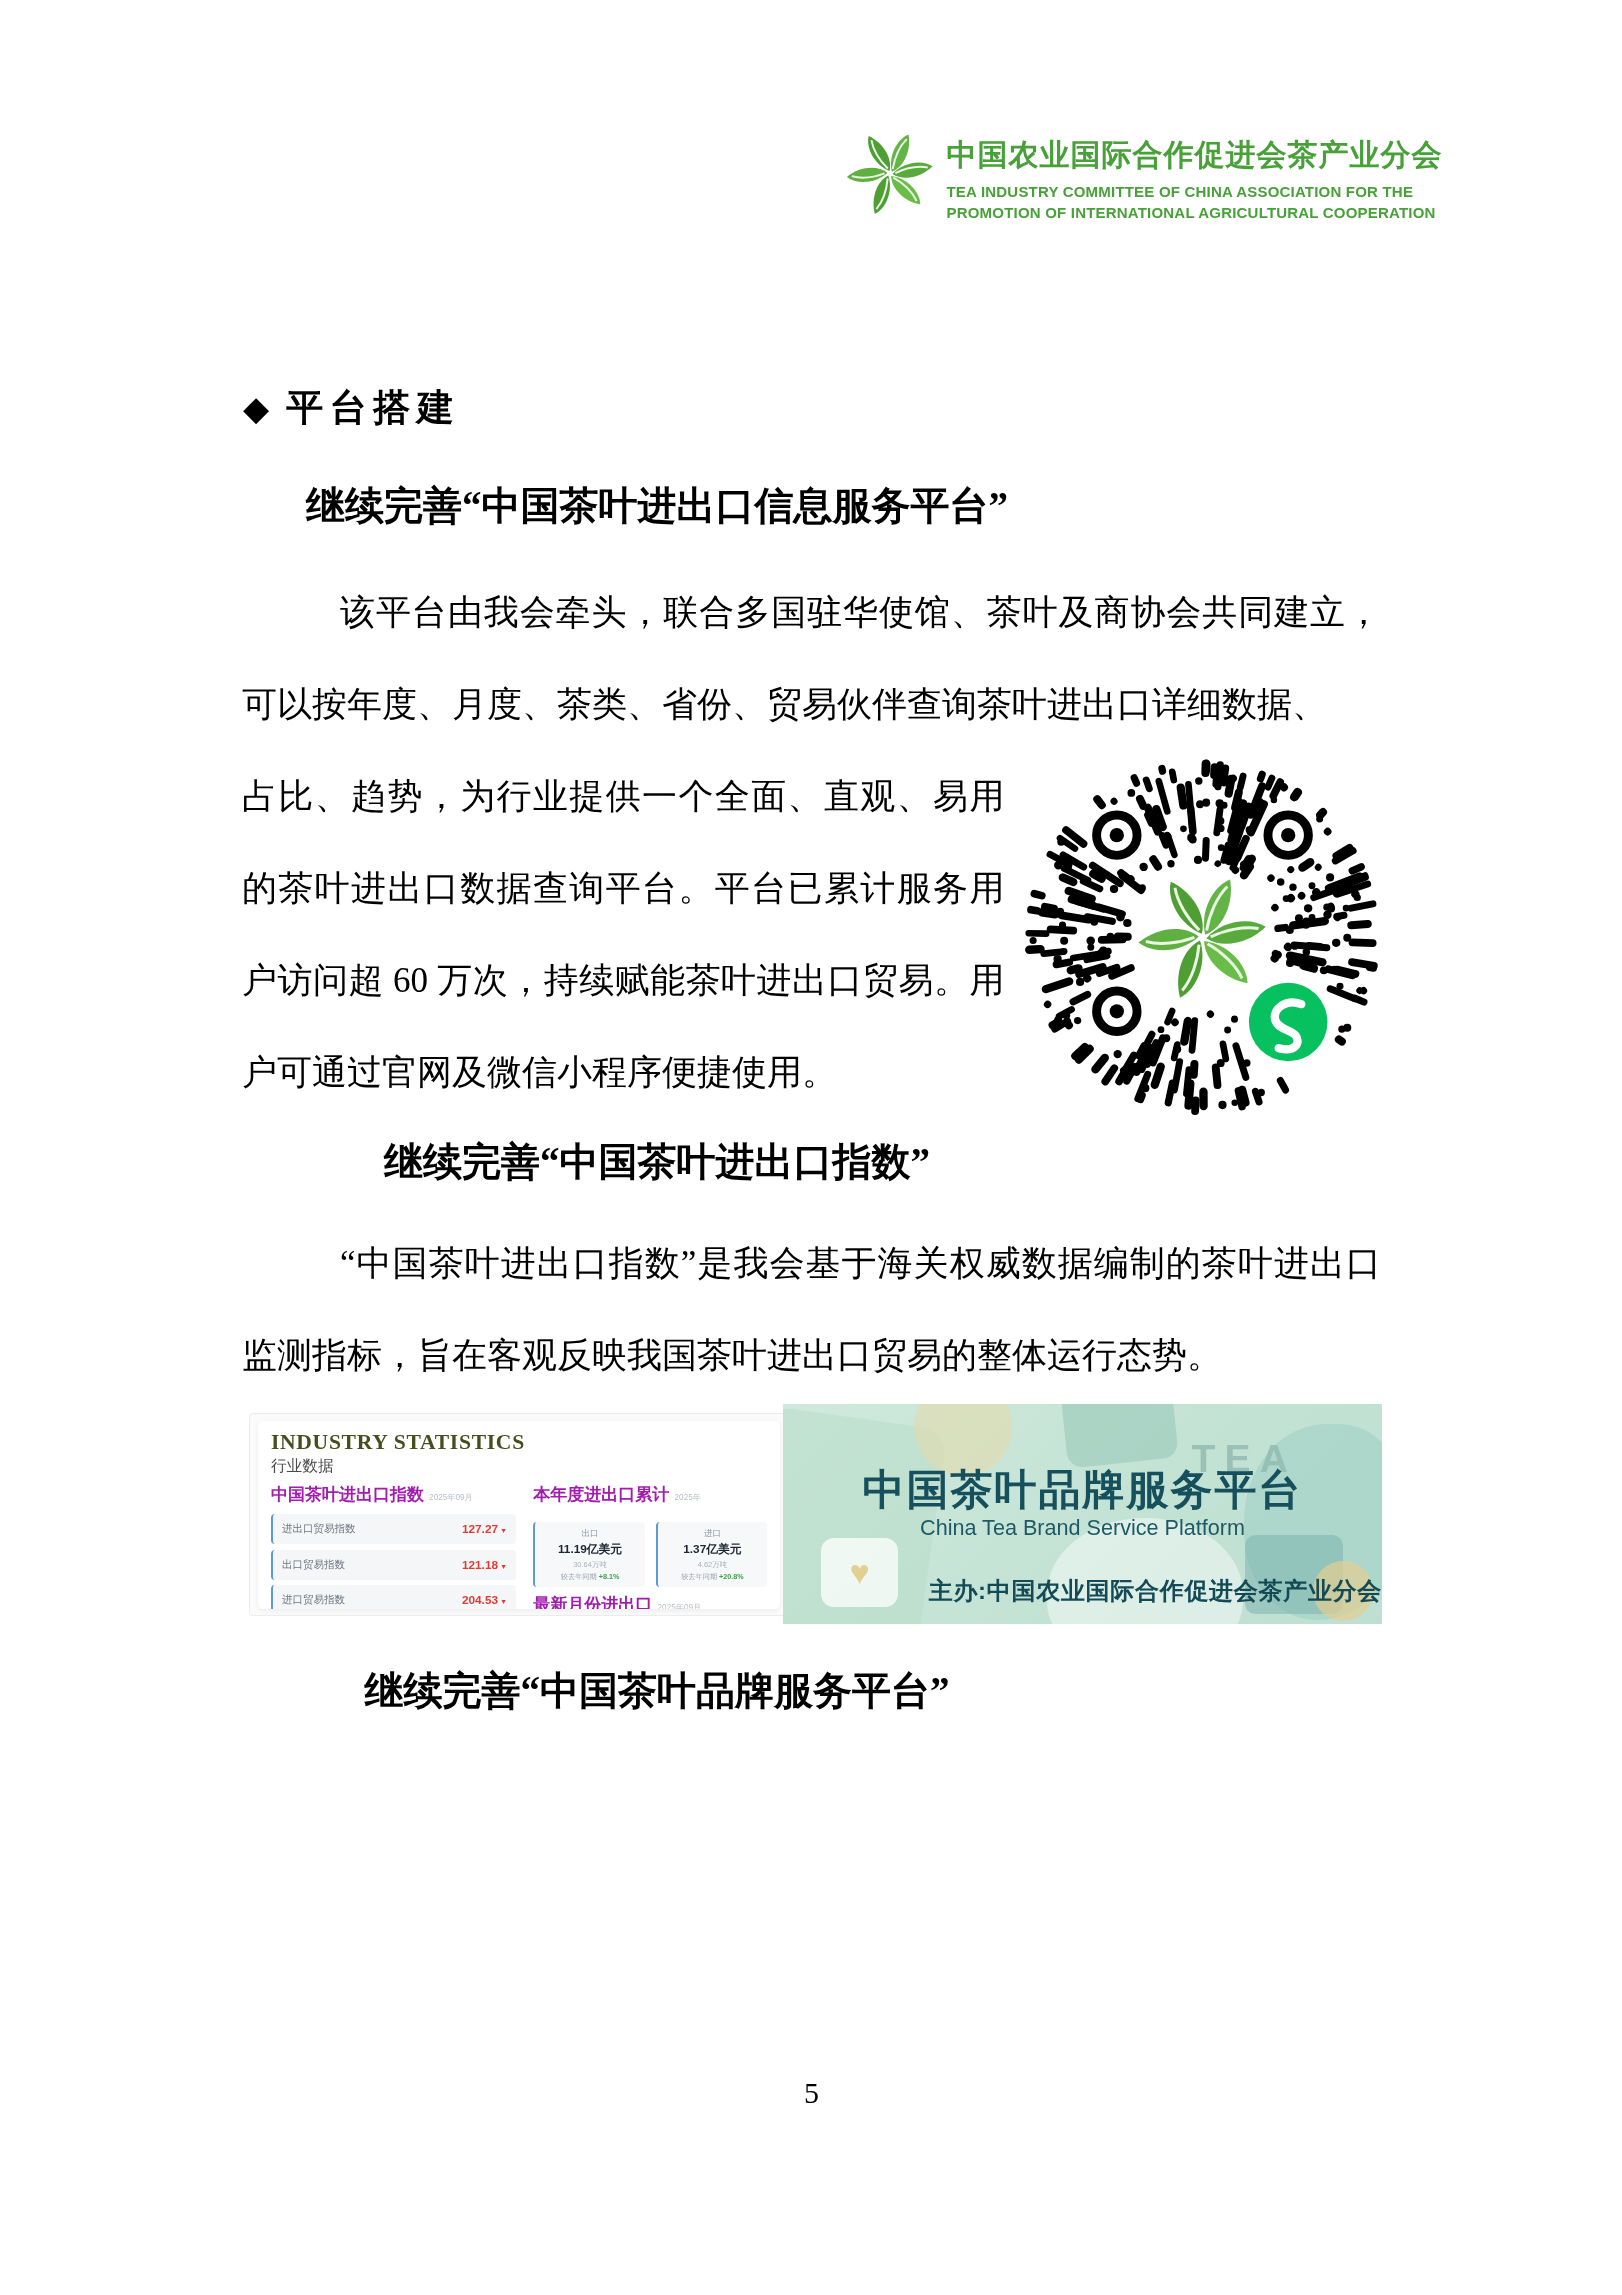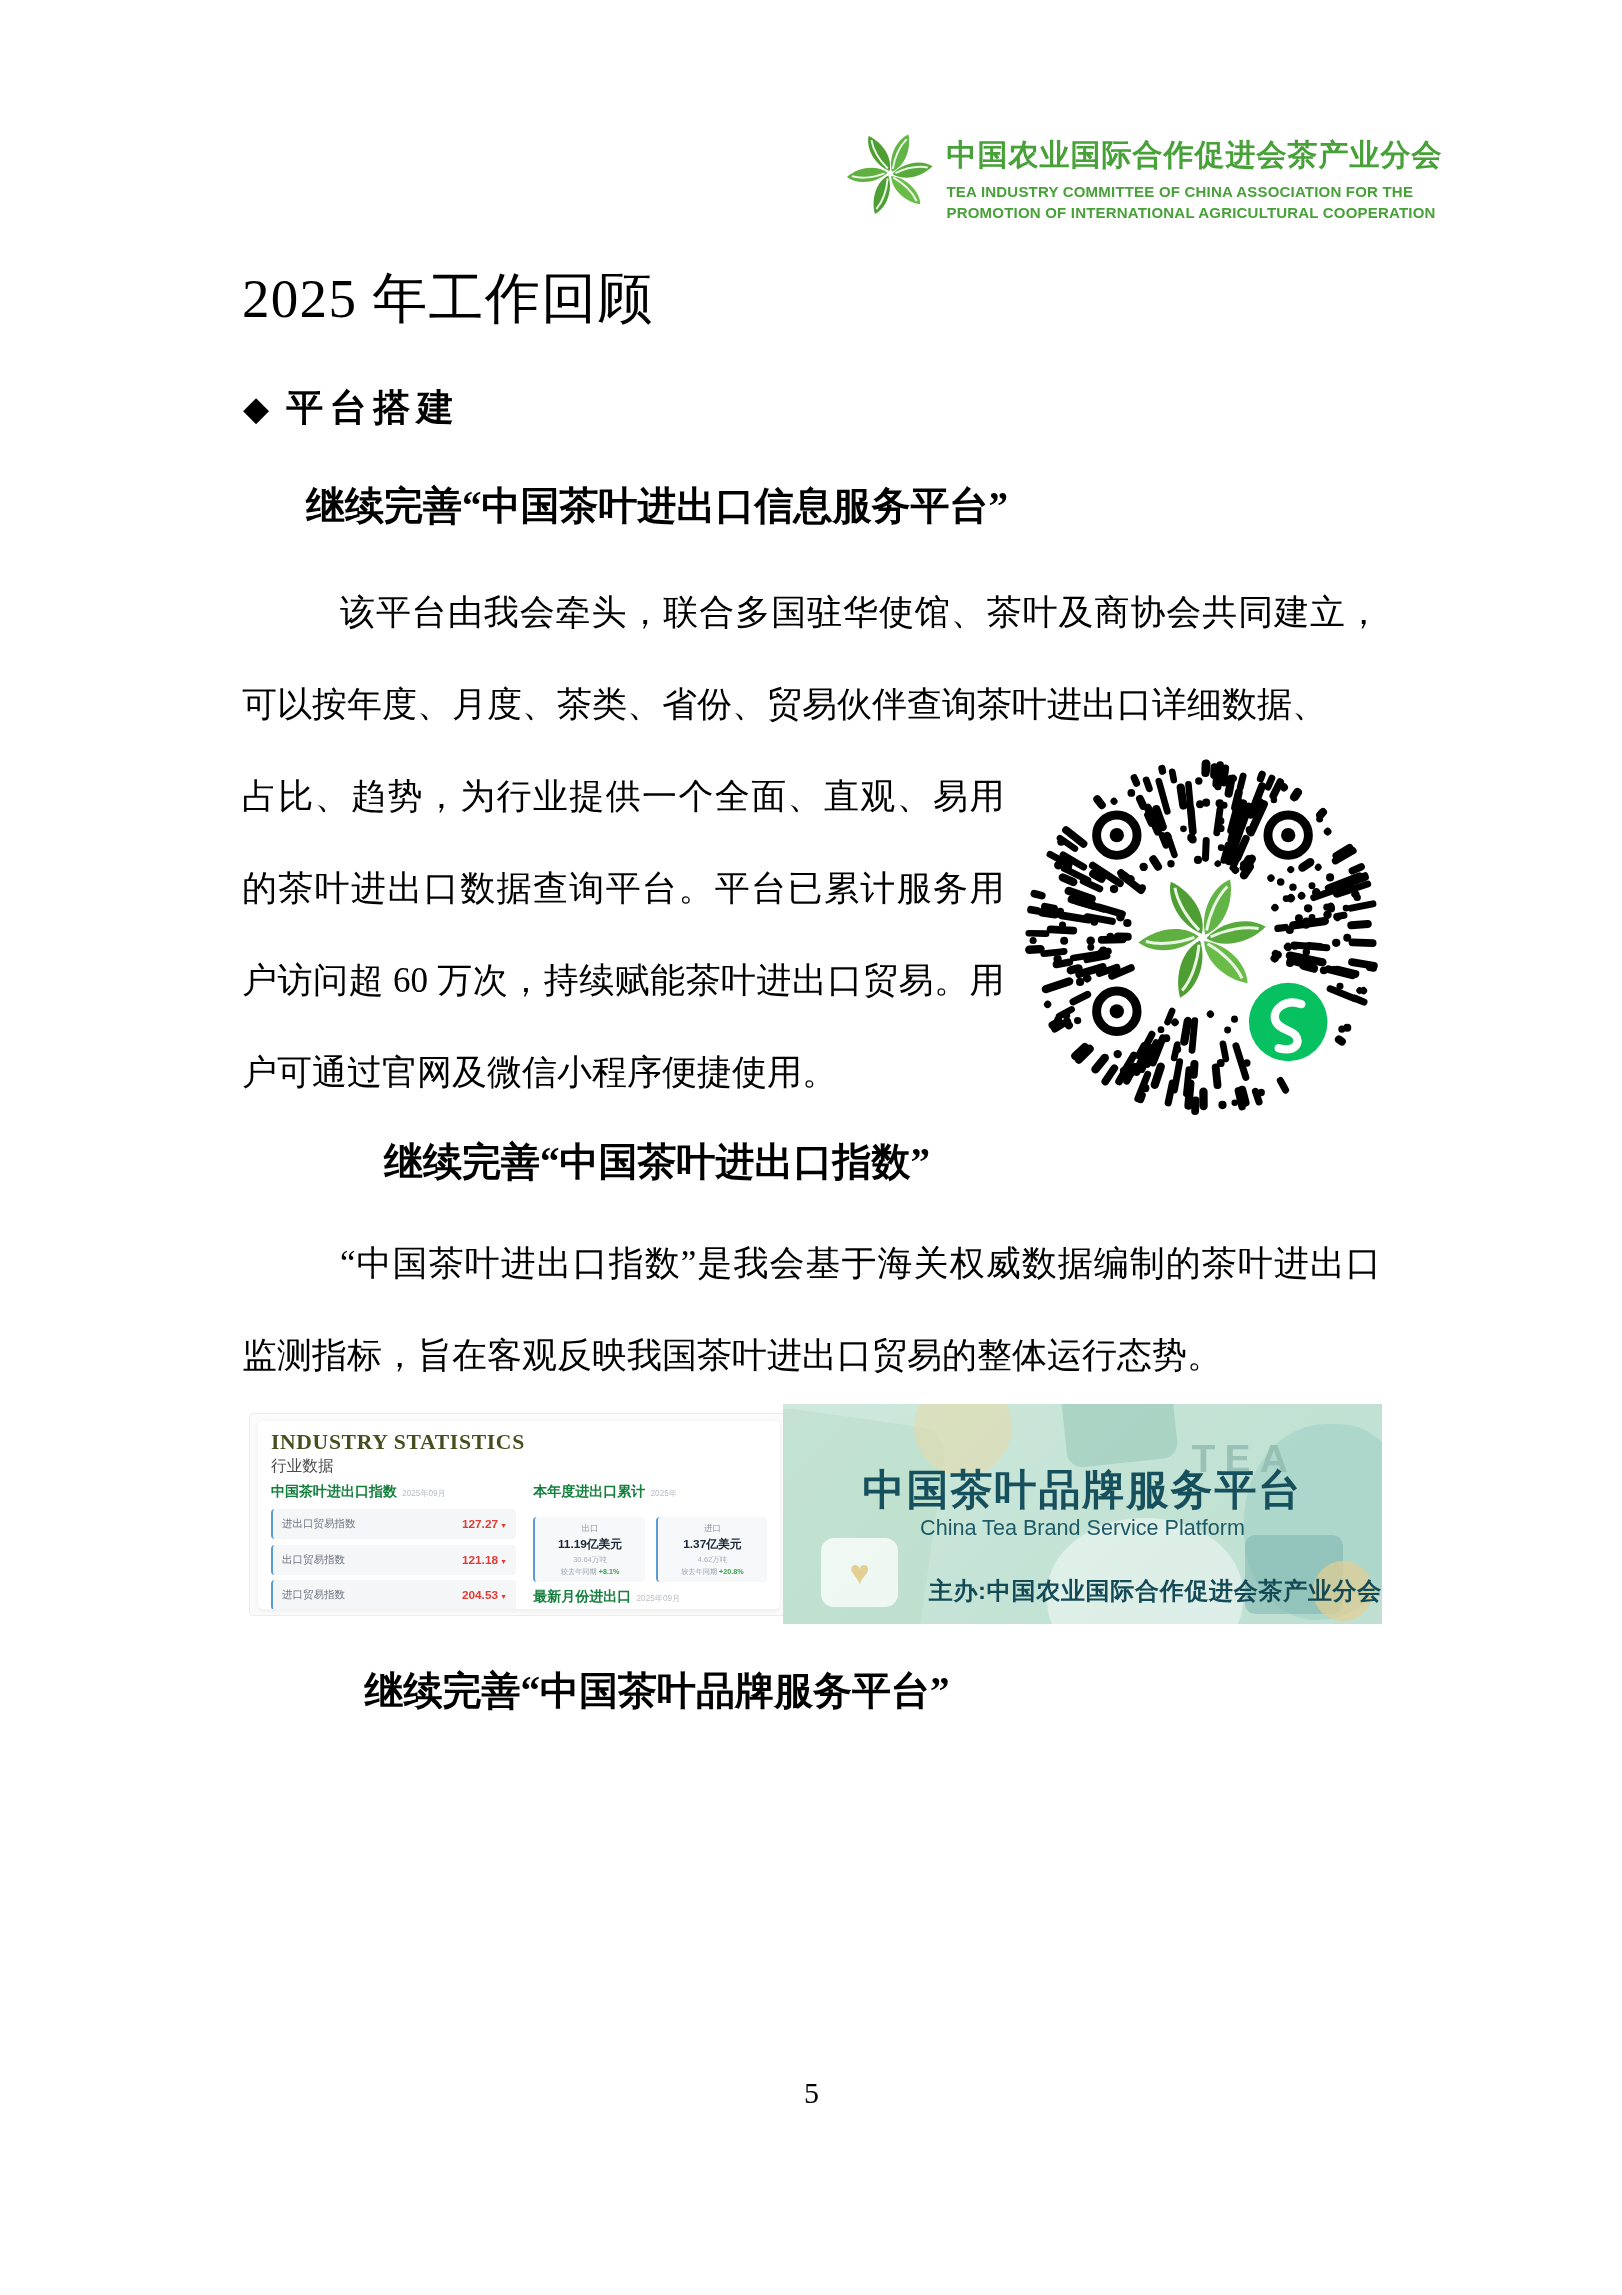--- a/index.html
+++ b/index.html
@@ -42,21 +42,21 @@
       font-family:"Liberation Sans","DejaVu Sans",sans-serif;}
   .stats-card{background:#fff;border-radius:5.2px;box-shadow:0 1.3px 5.2px rgba(0,0,0,.06);
       padding:9.2px 13px 6.5px 13px;height:100%;box-sizing:border-box;overflow:hidden;}
   .st-title-en{font-family:"Liberation Serif","DejaVu Serif",serif;font-weight:bold;font-size:21.6px;
       color:#454f1d;letter-spacing:0.7px;}
   .st-title-cn{font-size:15.7px;color:#4a4a4a;margin-top:1.3px;}
   .st-cols{display:flex;gap:17px;margin-top:6.5px;}
   .st-col-l{flex:1.05;min-width:0;}
   .st-col-r{flex:1;min-width:0;}
   .sec-head{display:flex;align-items:baseline;gap:5.2px;}
-  .sec-title{font-weight:bold;font-size:14px;color:#15803d;}
+  .sec-title{font-weight:bold;font-size:17px;color:#a21caf;}
   .sec-period{font-size:8.2px;color:#b9bfc7;}
   .idx-rows{margin-top:7.2px;}
   .idx-row{display:flex;justify-content:space-between;align-items:center;background:#f5f6f7;
       border-left:2.6px solid #5b9bd5;border-radius:3.9px;height:30px;padding:0 9.2px;margin-bottom:5.9px;}
   .idx-label{font-size:10.5px;color:#6e7681;}
   .idx-val{font-size:11.8px;font-weight:bold;color:#e23a35;white-space:nowrap;}
   .idx-val .arrow{font-size:7.2px;margin-left:2px;}
   .mini-cards{display:flex;gap:11px;margin-top:16px;margin-bottom:6.5px;}
   .mini-card{flex:1;background:#f7f8fa;border-left:2.6px solid #5b9bd5;border-radius:3.9px;
       padding:5.2px 3.9px;text-align:center;min-width:0;}
@@ -132,21 +132,20 @@
     </svg>
     <div class="org-text">
       <div class="org-cn">中国农业国际合作促进会茶产业分会</div>
       <div class="org-en">
         <div>TEA INDUSTRY COMMITTEE OF CHINA ASSOCIATION FOR THE</div>
         <div>PROMOTION OF INTERNATIONAL AGRICULTURAL COOPERATION</div>
       </div>
     </div>
   </div>
 
-  <div class="doc-title">2025 年工作回顾</div>
 
   <div class="section-head">
     <span class="bullet">◆</span><span class="s-label">平台搭建</span>
   </div>
 
   <div id="h1" class="h-center">继续完善“中国茶叶进出口信息服务平台”</div>
 
   <div id="p1a" class="p p-indent">该平台由我会牵头，联合多国驻华使馆、茶叶及商协会共同建立，可以按年度、月度、茶类、省份、贸易伙伴查询茶叶进出口详细数据、</div>
   <div id="p1b" class="p">
     <span class="qr-float">

